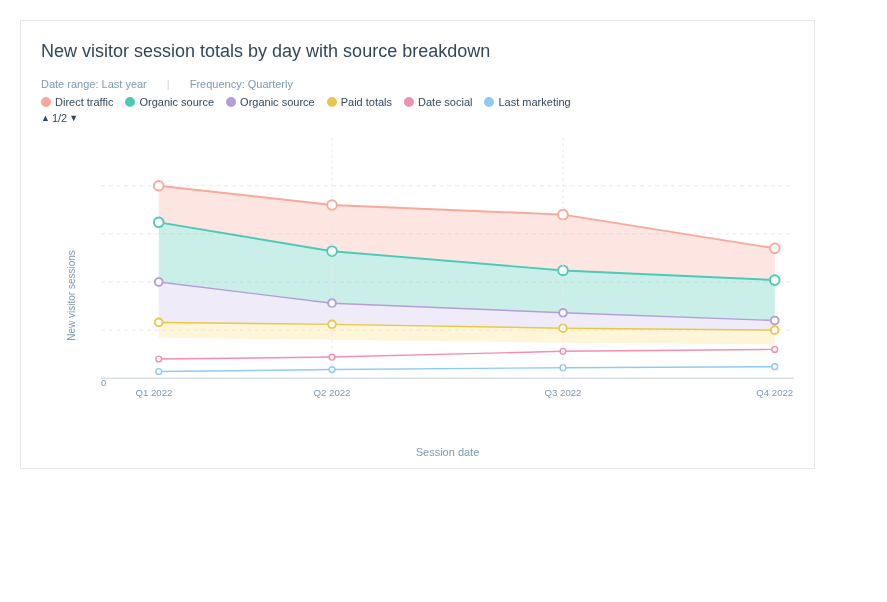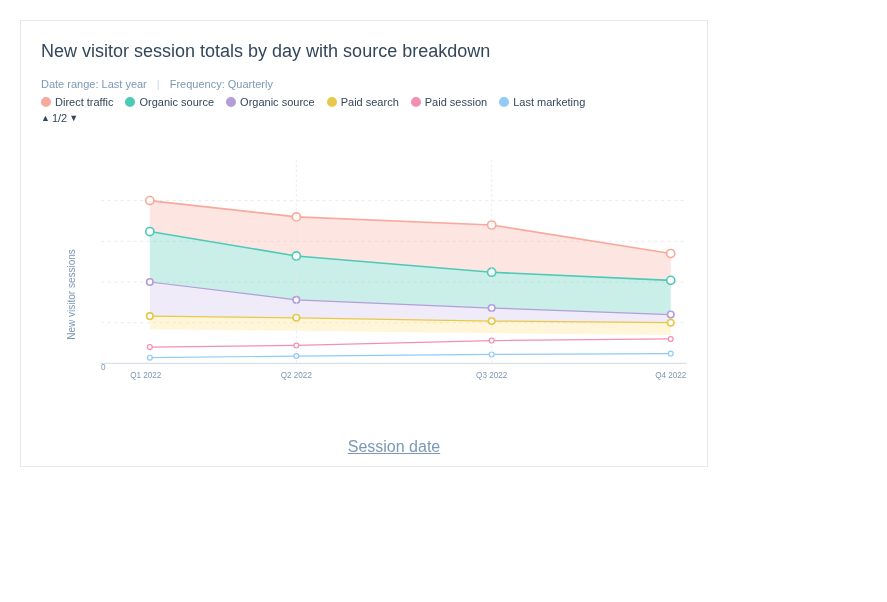--- a/index.html
+++ b/index.html
@@ -8,34 +8,34 @@
       background: #fff;
       padding: 20px;
       width: 887px;
       min-height: 602px;
     }
     .chart-container {
       background: #fff;
       border: 1px solid #e8e8e8;
       border-radius: 0;
       padding: 20px 20px 10px 20px;
-      width: 688px;
+      width: 795px;
     }
     .chart-title {
       font-size: 18px;
       font-weight: 400;
       color: #33475b;
       margin-bottom: 16px;
     }
     .chart-meta {
       font-size: 11px;
       color: #7c98b6;
       margin-bottom: 6px;
       display: flex;
-      gap: 4px;
+      gap: 14px;
       align-items: center;
     }
     .chart-meta-divider {
       margin: 0 6px;
       color: #cbd6e2;
     }
     .legend {
       display: flex;
       flex-wrap: wrap;
       gap: 4px 12px;
@@ -65,24 +65,23 @@
       margin-bottom: 8px;
       margin-top: 2px;
     }
     .pagination-arrow {
       font-size: 9px;
       cursor: pointer;
       color: #33475b;
     }
     .x-axis-label {
       text-align: center;
-      font-size: 16px;
+      font-size: 11px;
       color: #7c98b6;
-      margin-top: 2px;
-      text-decoration: underline;
+      margin-top: 10px;
     }
   </style>
 </head>
 <body>
 
 <div class="chart-container">
   <div class="chart-title">New visitor session totals by day with source breakdown</div>
 
   <div class="chart-meta">
     <span>Date range: Last year</span>
@@ -98,25 +97,25 @@
     <div class="legend-item">
       <div class="legend-dot" style="border-color:#4ec9b7; background:#4ec9b7;"></div>
       <span>Organic source</span>
     </div>
     <div class="legend-item">
       <div class="legend-dot" style="border-color:#b39ddb; background:#b39ddb;"></div>
       <span>Organic source</span>
     </div>
     <div class="legend-item">
       <div class="legend-dot" style="border-color:#e8c84a; background:#e8c84a;"></div>
-      <span>Paid search</span>
+      <span>Paid totals</span>
     </div>
     <div class="legend-item">
       <div class="legend-dot" style="border-color:#f48fb1; background:#f48fb1;"></div>
-      <span>Paid session</span>
+      <span>Date social</span>
     </div>
     <div class="legend-item">
       <div class="legend-dot" style="border-color:#90caf9; background:#90caf9;"></div>
       <span>Last marketing</span>
     </div>
   </div>
 
   <div class="pagination">
     <span class="pagination-arrow">▲</span>
     <span>1/2</span>

